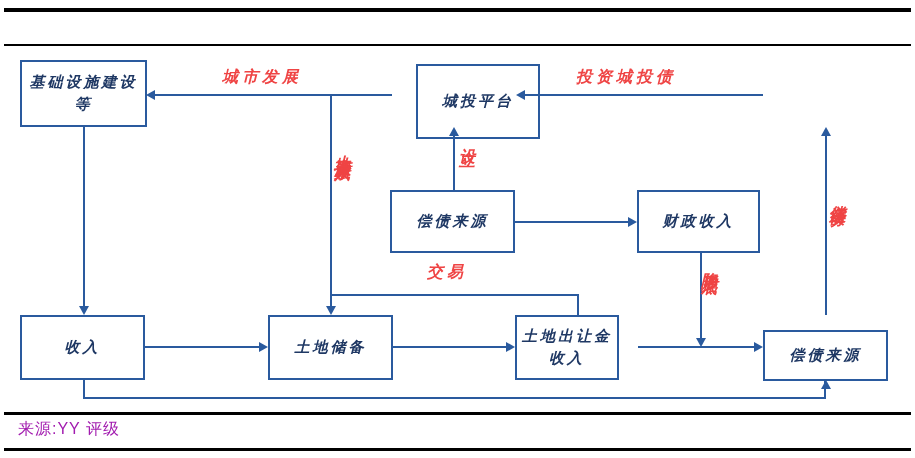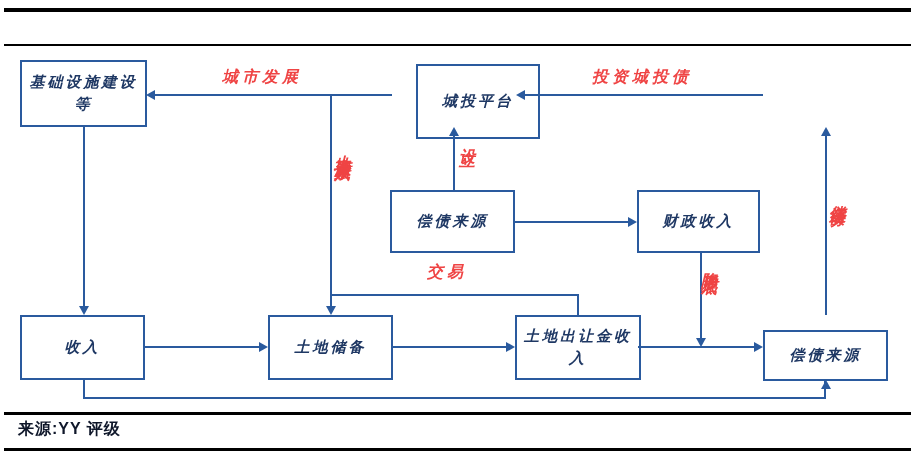--- a/index.html
+++ b/index.html
@@ -12,39 +12,39 @@
   .rule-top-thick   { top:8px;   height:4px; }
   .rule-top-thin    { top:44px;  height:2px; }
   .rule-bot-upper   { top:412px; height:3px; }
   .rule-bot-lower   { top:448px; height:3px; }
   .fig-title {
     position:absolute; top:15px; left:0; width:100%; text-align:center;
     font-size:17px; font-weight:bold; color:#000000; letter-spacing:1px;
   }
   .source-caption {
     position:absolute; top:419px; left:18px;
-    font-size:16px; font-weight:bold; color:#0f172a; letter-spacing:1px;
+    font-size:16px; font-weight:normal; color:#a21caf; letter-spacing:1px;
   }
   
   .fbox {
     position:absolute; box-sizing:border-box;
     border:2px solid #2A5A9E; background:#ffffff;
     display:flex; align-items:center; justify-content:center; text-align:center;
     color:#1F3864; font-size:15px; letter-spacing:3px; line-height:1.45;
     font-family:"Liberation Serif", serif; font-style:italic; font-weight:600;
     padding:2px;
   }
   .b-infrastructure { left:20px;  top:60px;  width:127px; height:67px; }
   .b-platform       { left:392px; top:64px;  width:124px; height:75px;margin-left:24px; }
   .b-financial      { left:763px; top:63px;  width:125px; height:64px; }
   .b-government     { left:390px; top:190px; width:125px; height:63px; }
   .b-fiscal         { left:637px; top:190px; width:123px; height:63px; }
   .b-income         { left:20px;  top:315px; width:125px; height:65px; }
   .b-landreserve    { left:268px; top:315px; width:125px; height:65px; }
-  .b-landtransfer   { left:515px; top:315px; width:126px; height:65px; }
+  .b-landtransfer   { left:515px; top:315px; width:104px; height:65px; }
   .b-repayment      { left:763px; top:330px; width:125px; height:51px; }
   
   .hline { position:absolute; height:2px; background:#2A5A9E; }
   .vline { position:absolute; width:2px;  background:#2A5A9E; }
   .ln-urban      { left:154px; top:94px;  width:238px; }
   .ln-invest     { left:524px; top:94px;  width:239px; }
   .ln-endowment  { left:330px; top:96px;  height:212px; }
   .ln-infra-inc  { left:83px;  top:127px; height:181px; }
   .ln-establish  { left:453px; top:136px; height:54px; }
   .ln-gov-fiscal { left:515px; top:221px; width:113px; }
@@ -84,21 +84,21 @@
   .elabel {
     position:absolute; color:#ef4444; font-size:16px; letter-spacing:4px;
     font-family:"Liberation Serif", serif; font-style:italic; font-weight:600;
     white-space:nowrap;
   }
   .elabel-v {
     writing-mode:vertical-rl; text-orientation:upright;
     letter-spacing:2px; white-space:normal; line-height:1;
   }
   .l-urban     { left:222px; top:67px; }
-  .l-invest    { left:592px; top:67px; }
+  .l-invest    { left:576px; top:67px; }
   .l-establish { left:459px; top:135px; }
   .l-endowment { left:334px; top:142px; }
   .l-transact  { left:427px; top:262px; }
   .l-guarantee { left:701px; top:259px; }
   .l-repaybond { left:829px; top:192px; }
 </style>
 </head>
 <body>
 
 <div class="stage">

